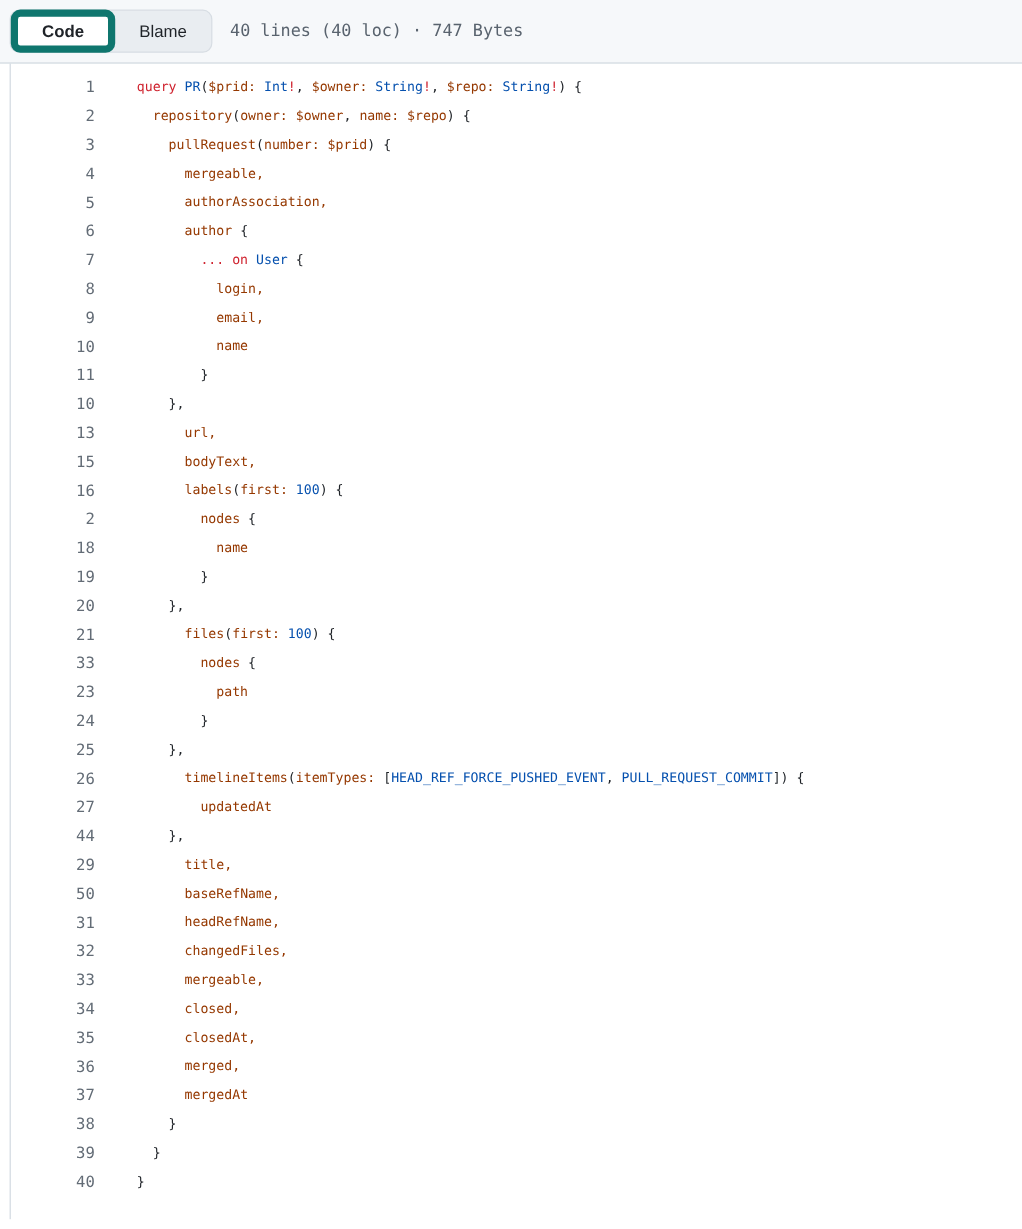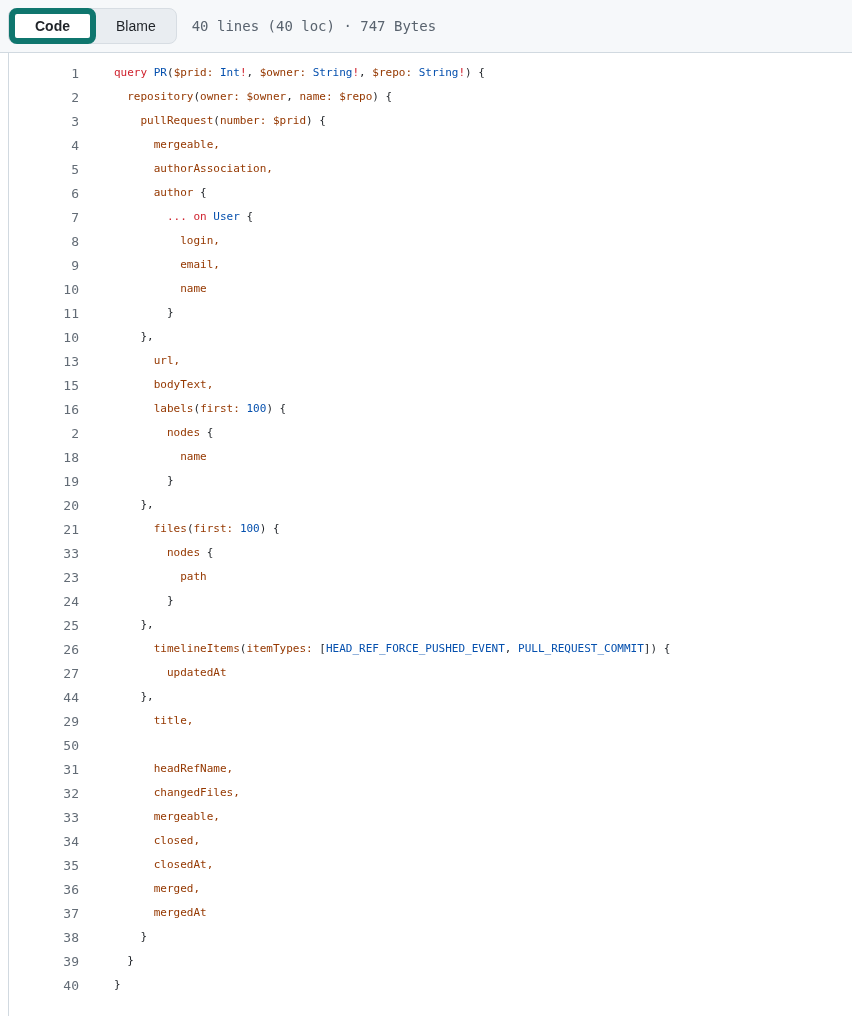--- a/index.html
+++ b/index.html
@@ -215,20 +215,21 @@
         <div class="code-line-row">
           <div class="line-number">44</div>
           <pre class="line-content"><span class="s-plain">    </span><span class="s-plain">},</span></pre>
         </div>
         <div class="code-line-row">
           <div class="line-number">29</div>
           <pre class="line-content"><span class="s-plain">      </span><span class="s-field">title,</span></pre>
         </div>
         <div class="code-line-row">
           <div class="line-number">50</div>
+          <pre class="line-content"><span class="s-plain">      </span><span class="s-field">baseRefName,</span></pre>
         </div>
         <div class="code-line-row">
           <div class="line-number">31</div>
           <pre class="line-content"><span class="s-plain">      </span><span class="s-field">headRefName,</span></pre>
         </div>
         <div class="code-line-row">
           <div class="line-number">32</div>
           <pre class="line-content"><span class="s-plain">      </span><span class="s-field">changedFiles,</span></pre>
         </div>
         <div class="code-line-row">

